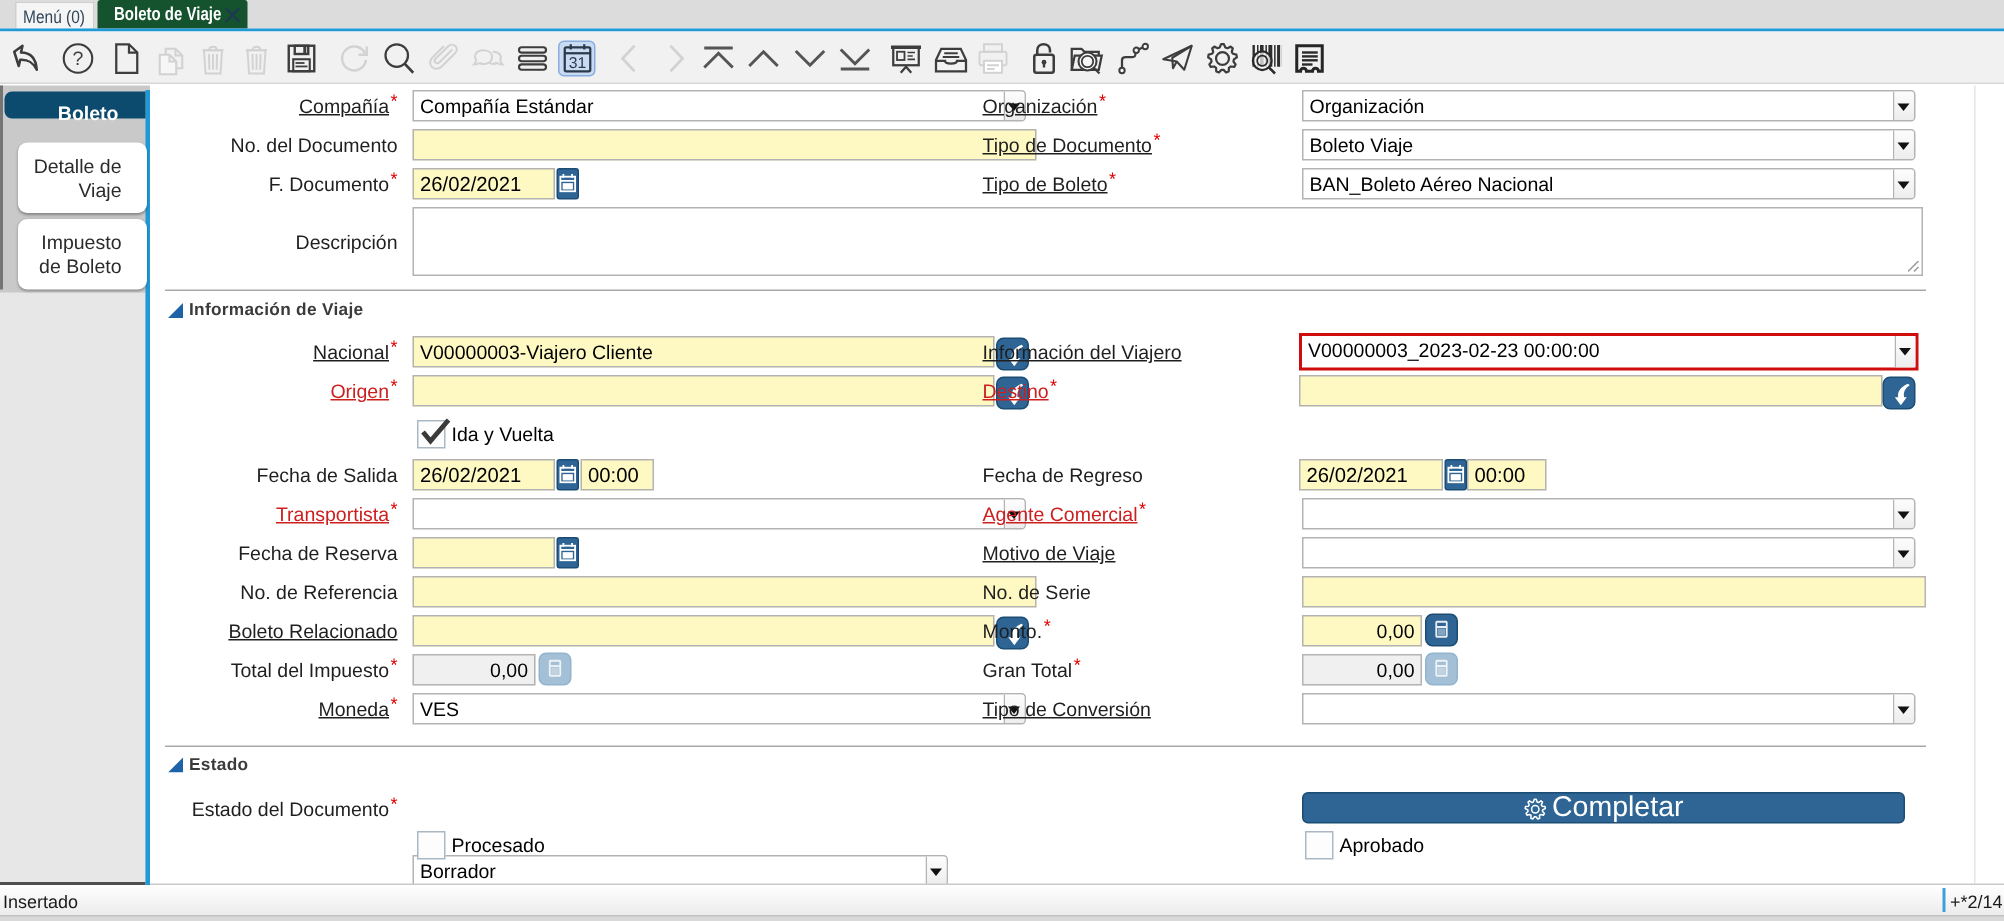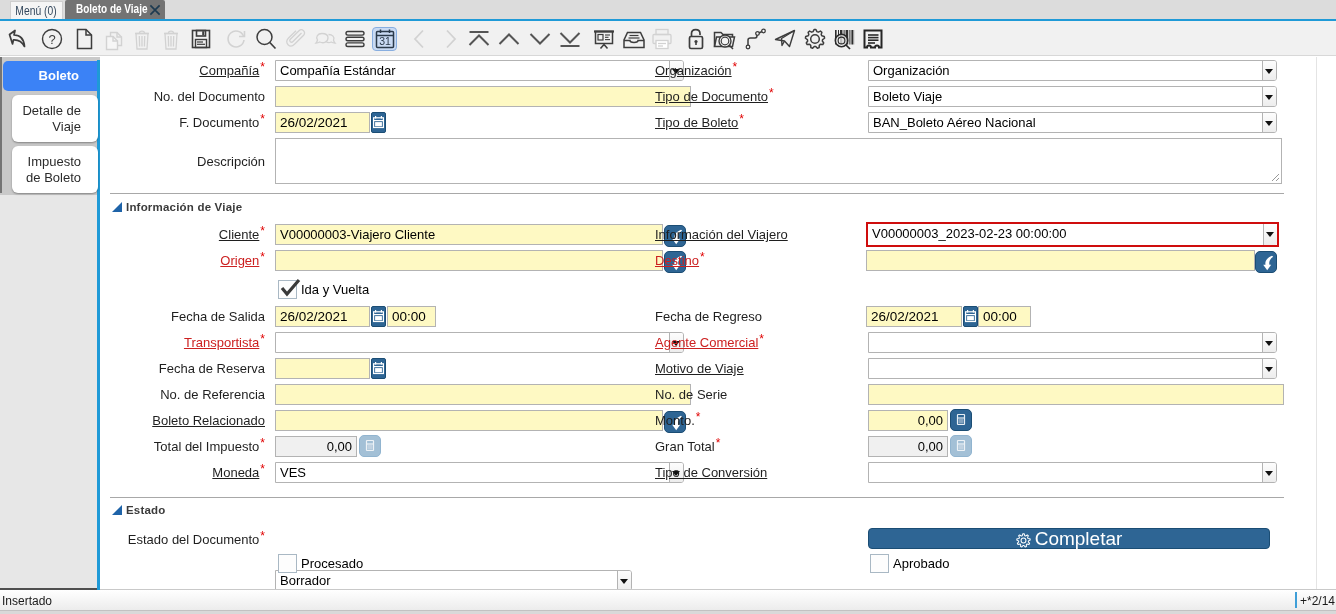--- a/index.html
+++ b/index.html
@@ -1,24 +1,24 @@
 <!DOCTYPE html>
 <html><head><meta charset="utf-8"><style>
 * {margin:0;padding:0}
 html,body {width:1336px;height:614px;overflow:hidden;font-family:"Liberation Sans",sans-serif;background:#fff}
 .abs {position:absolute}
 #tabbar {position:absolute;left:0;top:0;width:1336px;height:19px;background:#dcdcdc}
 #tabbar .t1 {position:absolute;left:10px;top:1px;width:53px;height:18px;background:#f5f5f5;color:#33475c;font-size:12px;text-align:center;line-height:19px;border:1px solid #cfcfcf;border-bottom:none;box-sizing:border-box}
-#tabbar .t2 {position:absolute;left:65px;top:0;width:100px;height:19px;background:#737373;color:#fff;font-size:12.5px;font-weight:bold;text-align:left;padding-left:11px;line-height:19px;box-sizing:border-box;border-radius:2px 2px 0 0}
+#tabbar .t2 {position:absolute;left:65px;top:0;width:100px;height:19px;background:#14532d;color:#fff;font-size:12.5px;font-weight:bold;text-align:left;padding-left:11px;line-height:19px;box-sizing:border-box;border-radius:2px 2px 0 0}
 #blueline {position:absolute;left:0;top:19px;width:1336px;height:2px;background:#1f9ad7}
 #toolbar {position:absolute;left:0;top:21px;width:1336px;height:35px;background:#f1f1f1;border-bottom:1px solid #d8d8d8;box-sizing:border-box}
 #sidebar {position:absolute;left:0;top:57px;width:100px;height:533px;background:#c9c9c9}
 #sidebar .edge {position:absolute;left:0;top:0;width:2px;height:136px;background:#757575}
 #sidebar .bluebord {position:absolute;left:97px;top:3px;width:3px;height:530px;background:#1f9ad7}
-#sidebar .atab {position:absolute;left:3px;top:4px;width:94px;height:30px;background:#3b82f6;border-radius:5px 0 0 5px;color:#fff;font-weight:bold;font-size:13px;text-align:right;padding-right:18px;line-height:30px;box-sizing:border-box}
+#sidebar .atab {position:absolute;left:3px;top:4px;width:94px;height:18px;background:#0c4a6e;border-radius:5px 0 0 5px;color:#fff;font-weight:bold;font-size:13px;text-align:right;padding-right:18px;line-height:30px;box-sizing:border-box}
 #sidebar .wtab {position:absolute;left:12px;width:86px;background:#fff;border-radius:6px;box-shadow:0 1px 2px rgba(0,0,0,0.35);color:#2b2b2b;font-size:13px;text-align:right;padding-right:17px;box-sizing:border-box;line-height:16px}
 #main {position:absolute;left:100px;top:57px;width:1216px;height:532px;background:#fff}
 #main .rightedge {position:absolute;left:1216px;top:0;width:1px;height:532px;background:#e4e4e4}
 #botline {position:absolute;left:100px;top:589px;width:1236px;height:1px;background:#c9c9c9}
 #statusbar {position:absolute;left:0;top:590px;width:1336px;height:20px;background:linear-gradient(#ffffff,#ececec);font-size:12px;color:#1a1a1a}
 #bottomstrip {position:absolute;left:0;top:610px;width:1336px;height:4px;background:#d9d9d9;border-top:1px solid #c2c2c2;box-sizing:border-box}
 .lbl {position:absolute;font-size:13px;color:#1f1f1f;line-height:21px;height:21px;white-space:nowrap}
 .lblL {left:60px;width:205px;text-align:right}
 .lblR {left:655px;width:202px;text-align:left}
 .u {text-decoration:underline}
@@ -289,21 +289,21 @@
 <div class="abs" style="left:275px;top:138px;width:1007px;height:46px;border:1px solid #b3b3b3;background:#fff;box-sizing:border-box">
     <svg width="8" height="8" style="position:absolute;right:1px;bottom:1px">
       <path d="M7 0 L0 7 M7 4 L4 7" stroke="#999" stroke-width="1" fill="none"></path>
     </svg>
   </div>
 <div class="abs hr" style="top:193px"></div>
 <svg class="abs" style="left:112px;top:202px" width="10" height="10" viewBox="0 0 10 10">
     <polygon points="0,10 10,10 10,0" fill="#1e63a8"></polygon>
   </svg>
 <div class="abs ghead" style="left:126px;top:201px">Información de Viaje</div>
-<div class="lbl lblL" style="top:224px"><span class="u">Cliente</span><span class="st">*</span></div>
+<div class="lbl lblL" style="top:224px"><span class="u">Nacional</span><span class="st">*</span></div>
 <div class="abs tin" style="left:275px;top:224px;width:388px;height:21px;">V00000003-Viajero Cliente</div>
 <div class="abs lkbtn" style="left:664px;top:225px">
 <svg width="22" height="21" viewBox="0 0 22 21">
       <path d="M16 3.8 C10.6 6 8.6 9.8 9.6 13.4 L13.6 13.4 C12.6 10.2 13.6 7 17.2 4.8 Z" fill="#fff"></path>
       <path d="M7.2 12.8 L15.2 12.8 L11.2 18.2 Z" fill="#fff"></path>
     </svg></div>
 <div class="lbl lblR" style="top:224px"><span class="u">Información del Viajero</span></div>
 <div class="abs cmb" style="border:2px solid #cf0d0d;left:866px;top:222px;width:413px;height:25px;">
     <span class="cval">V00000003_2023-02-23 00:00:00</span>
     <span class="cbtn">

